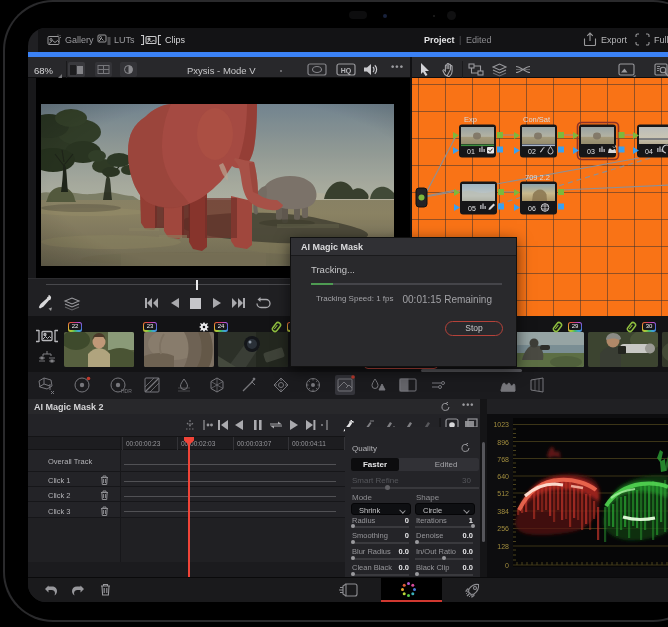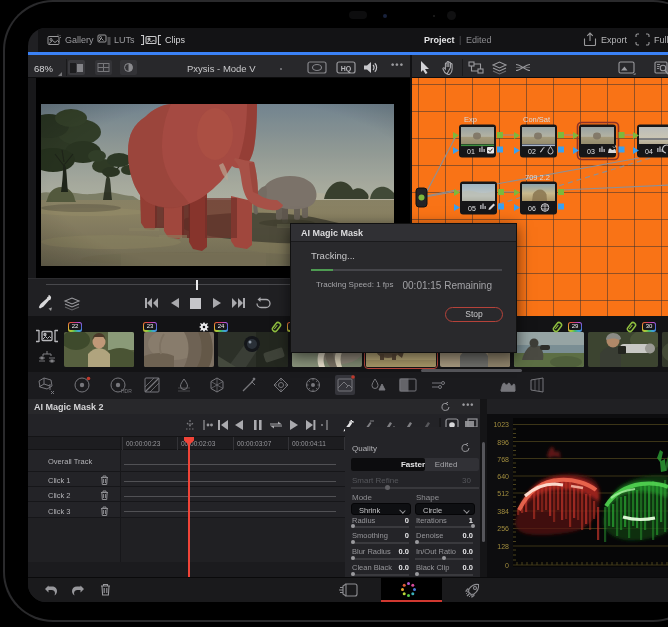--- a/index.html
+++ b/index.html
@@ -3,21 +3,21 @@
 <style>
 *{margin:0;padding:0;box-sizing:border-box}
 html,body{width:668px;height:627px;background:#000;overflow:hidden;font-family:"Liberation Sans",sans-serif}
 .abs{position:absolute}
 #device{position:absolute;left:3px;top:0px;width:700px;height:622px;border-radius:50px;background:#000;border:2px solid #2a2a2c;border-right:none}
 #screen{position:absolute;left:28px;top:28px;width:640px;height:574px;border-radius:18px 0 0 18px;background:#202023;overflow:hidden}
 
 #bar1{position:absolute;left:10px;top:0;width:640px;height:24px;background:#131315;color:#b6b6b8;font-size:9px}
 #bar1 .t{position:absolute;top:7px}
 
-#bar2{position:absolute;left:0;top:24px;width:640px;height:26px;background:#28282b;border-top:3px solid #3b82f6;border-bottom:1px solid #0c0c0d;color:#c4c4c6;font-size:9.5px}
+#bar2{position:absolute;left:0;top:24px;width:640px;height:26px;background:#28282b;border-top:5px solid #3b82f6;border-bottom:1px solid #0c0c0d;color:#c4c4c6;font-size:9.5px}
 #bar2 .t{position:absolute;top:8px}
 
 #viewer{position:absolute;left:0;top:50px;width:382px;height:200px;background:#000}
 #transport{position:absolute;left:0;top:250px;width:382px;height:38px;background:#202023;border-top:1px solid #2c2c2f}
 
 #nodes{position:absolute;left:382px;top:50px;width:258px;height:266px;background:#f97316;border-left:2px solid #111113}
 
 #thumbs{position:absolute;left:0;top:288px;width:640px;height:56px;background:#131315}
 
 #icons{position:absolute;left:0;top:344px;width:640px;height:27px;background:#1b1b1e}
@@ -43,21 +43,21 @@
 .prow{position:absolute;width:57px;height:8px}
 .pl{position:absolute;left:0;top:0;font-size:7.5px;color:#96969a}
 .pv{position:absolute;right:0;top:0;font-size:7.5px;color:#e6e6e8;font-weight:bold}
 .sl{width:58px;height:1.5px;background:#3a3a3e}
 .sh{width:4px;height:4px;border-radius:50%;background:#9a9a9e}
 
 .t-img{position:absolute;top:16px;width:70px;height:35px;border-radius:2px;overflow:hidden;background:#333}
 .badge{position:absolute;top:6px;width:14px;height:9.5px;border-radius:2.5px;padding:1.2px;background:conic-gradient(#d33682,#b558d8,#4f68d8,#3fa0d8,#3fb868,#a8c838,#e8a838,#e05838,#d33682)}
 .badge span{display:block;width:100%;height:100%;background:#17171a;border-radius:1.5px;color:#ececee;font-size:6px;text-align:center;line-height:7.5px}
 
-#dialog{position:absolute;left:262px;top:195px;width:227px;height:130px;background:#29292c;border:1px solid #111;box-shadow:0 4px 14px rgba(0,0,0,.6);font-size:9px;color:#c8c8ca}
+#dialog{position:absolute;left:262px;top:209px;width:227px;height:130px;background:#29292c;border:1px solid #111;box-shadow:0 4px 14px rgba(0,0,0,.6);font-size:9px;color:#c8c8ca}
 </style></head>
 <body>
 <div id="device"></div>
 
 <div class="abs" style="left:349px;top:11px;width:18px;height:8px;background:#0d0d0e;border-radius:4px"></div>
 <div class="abs" style="left:383px;top:14px;width:4px;height:4px;background:#18223c;border-radius:50%"></div>
 <div class="abs" style="left:433px;top:15px;width:2px;height:2px;background:#222;border-radius:50%"></div>
 <div class="abs" style="left:447px;top:11px;width:9px;height:9px;background:#101011;border-radius:50%"></div>
 
 <div id="screen">
@@ -781,21 +781,21 @@
     <div class="abs tline" style="top:82px"></div>
     <div class="abs tline" style="top:97px"></div>
     <div class="abs" style="left:0;top:148px;width:317px;height:15px;background:#1b1b1e"></div>
 
     <div class="abs" style="left:317px;top:13px;width:135px;height:150px;background:#242428"></div>
     <span class="abs qh" style="left:324px;top:30px;color:#b2b2b6">Quality</span>
     <svg class="abs" style="left:433px;top:29px" width="10" height="10" viewBox="0 0 10 10">
         <path d="M8 5A3.5 3.5 0 1 1 5 1.5M5 1.5 7 0M5 1.5 7 3" stroke="#9a9a9e" fill="none"></path>
       </svg>
     <div class="abs" style="left:323px;top:44px;width:128px;height:13px;background:#313136;border-radius:2px"></div>
-    <div class="abs" style="left:323px;top:44px;width:74px;height:13px;background:#0c0c0e;border-radius:2px;color:#e4e4e6;font-size:8px;font-weight:bold;text-align:right;line-height:13px">Faster</div>
+    <div class="abs" style="left:323px;top:44px;width:48px;height:13px;background:#0c0c0e;border-radius:2px;color:#e4e4e6;font-size:8px;font-weight:bold;text-align:center;line-height:13px">Faster</div>
     <div class="abs" style="left:385px;top:44px;width:66px;height:13px;color:#a6a6aa;font-size:8px;text-align:center;line-height:13px">Edited</div>
     <span class="abs qh" style="left:324px;top:62px;color:#55565b">Smart Refine</span>
     <span class="abs qh" style="left:434px;top:62px;color:#55565b">30</span>
     <div class="abs" style="left:323px;top:73px;width:128px;height:1.5px;background:#38383c"></div>
     <div class="abs" style="left:357px;top:71px;width:5px;height:5px;border-radius:50%;background:#606064"></div>
     <span class="abs qh" style="left:324px;top:79px;color:#8e8e92">Mode</span>
     <span class="abs qh" style="left:388px;top:79px;color:#8e8e92">Shape</span>
     <div class="abs dd" style="left:323px;top:89px">
         <span>Shrink</span>
         <i></i>

